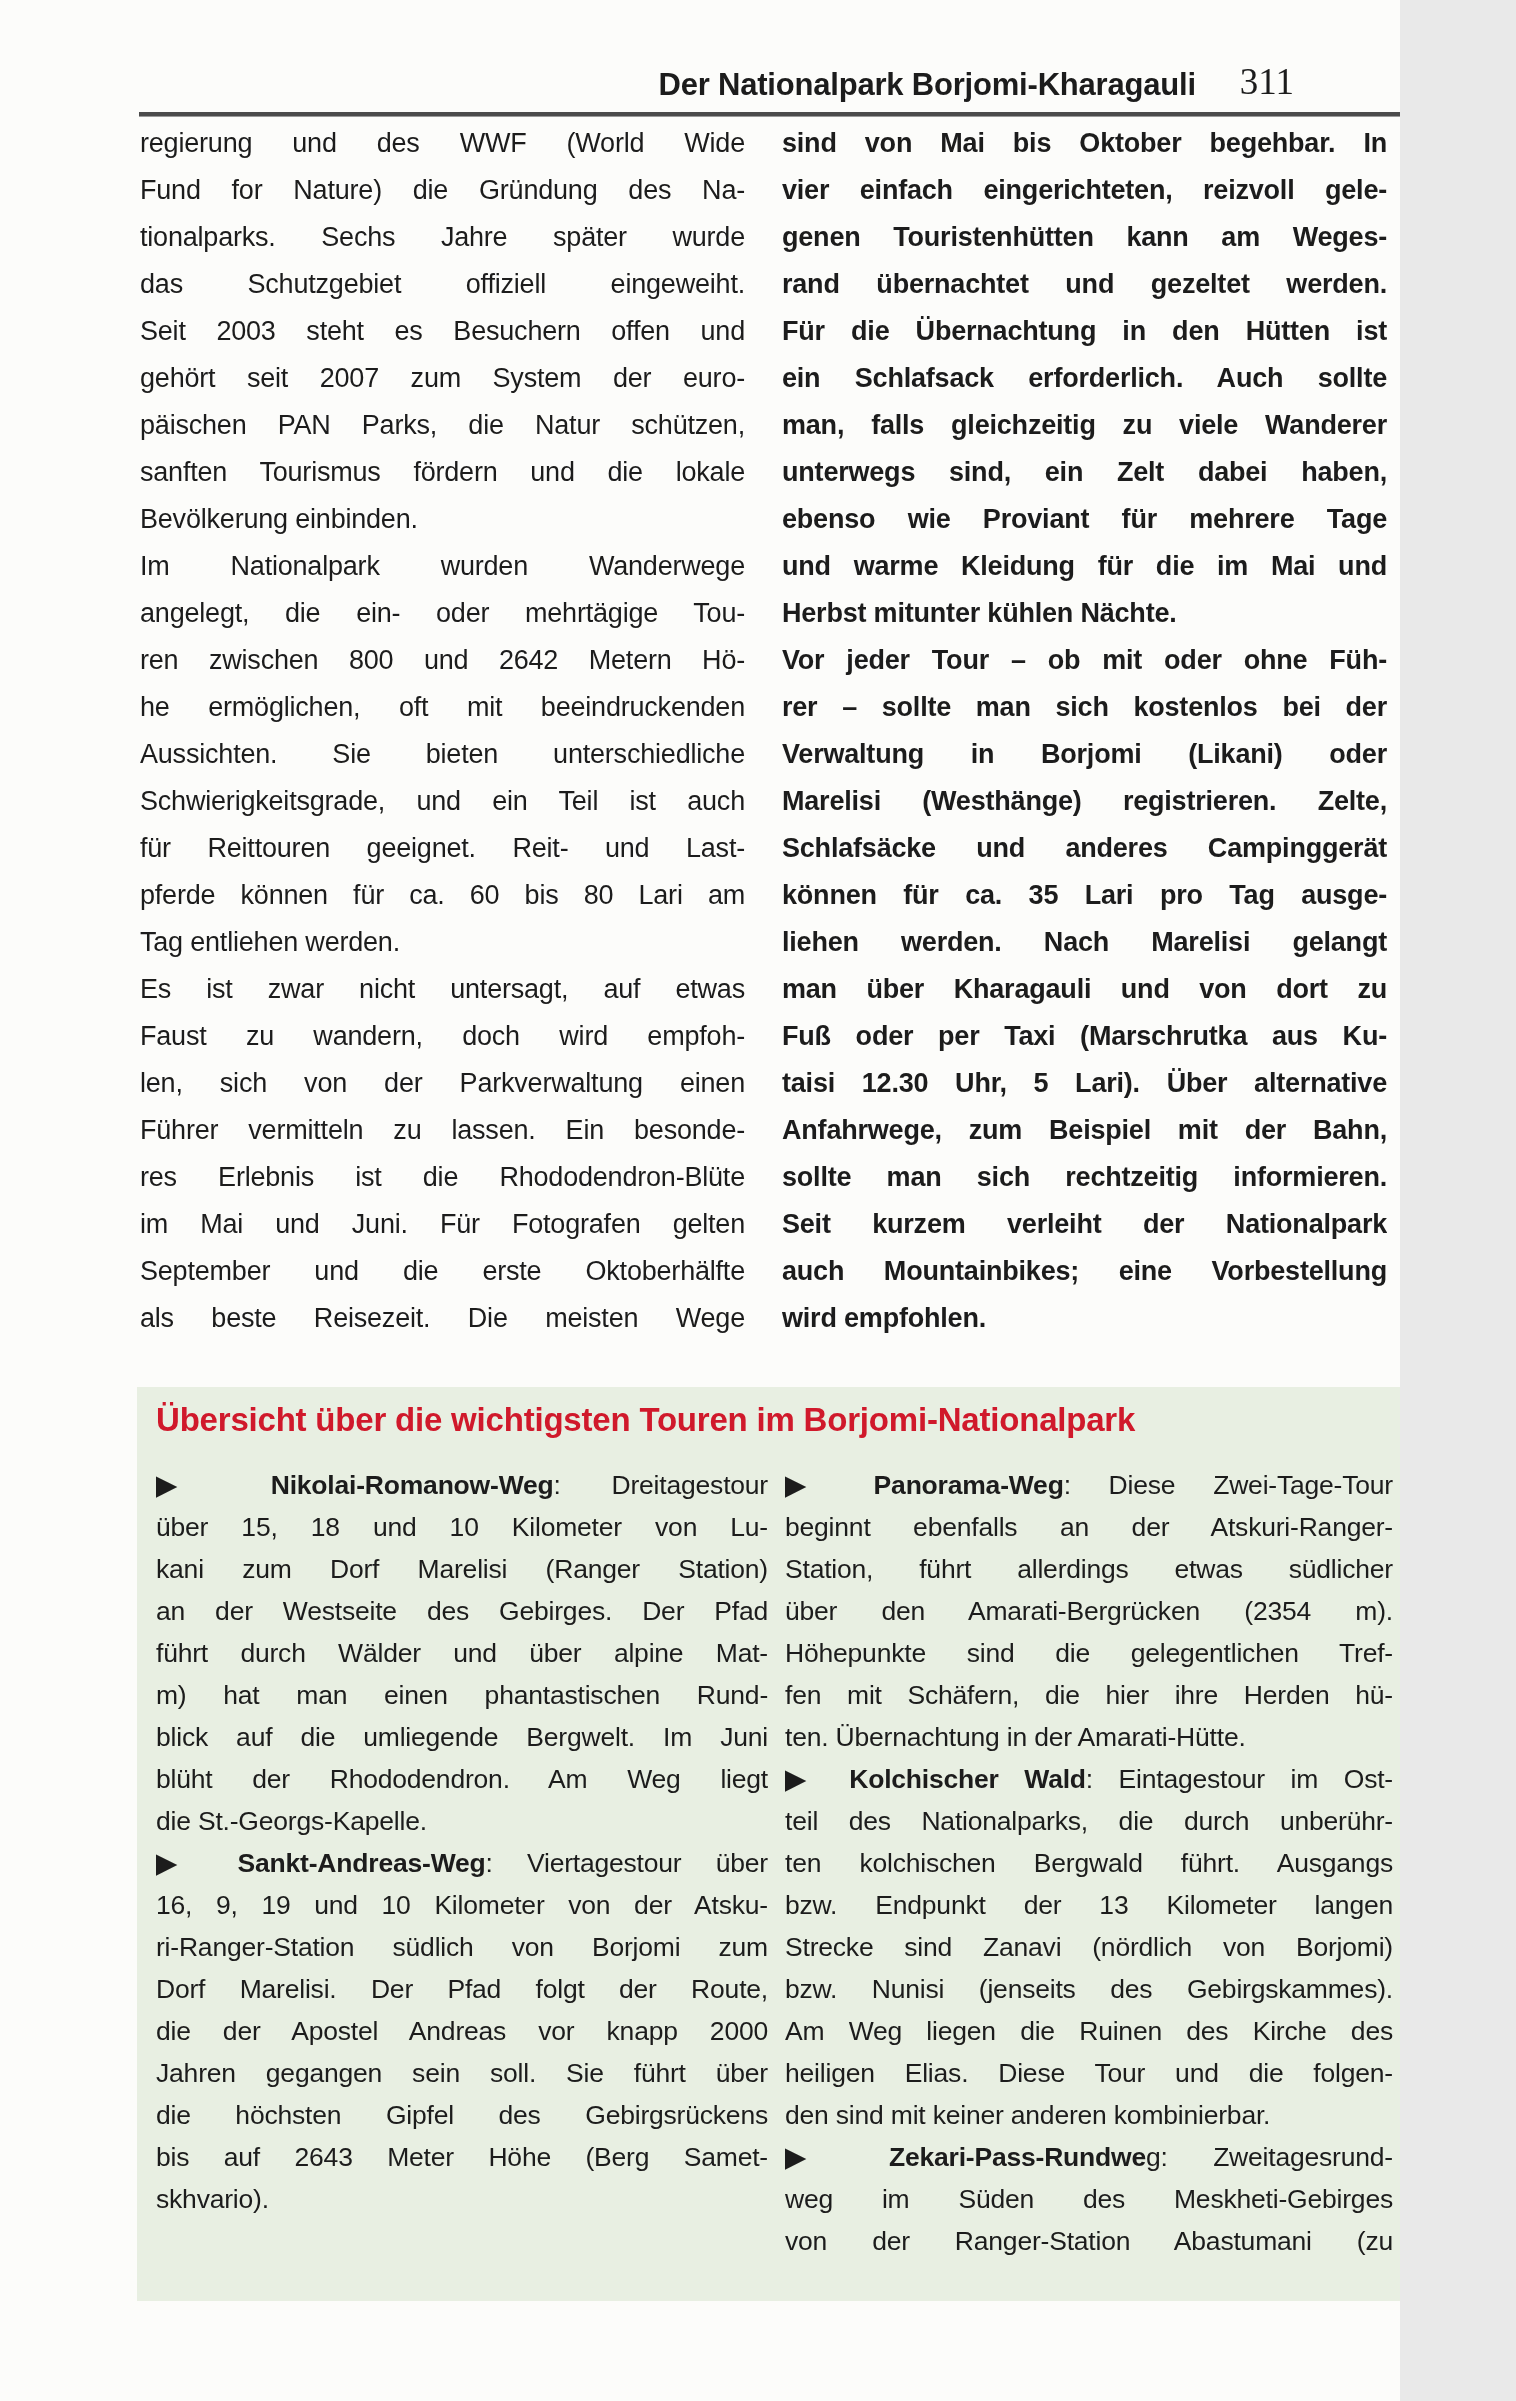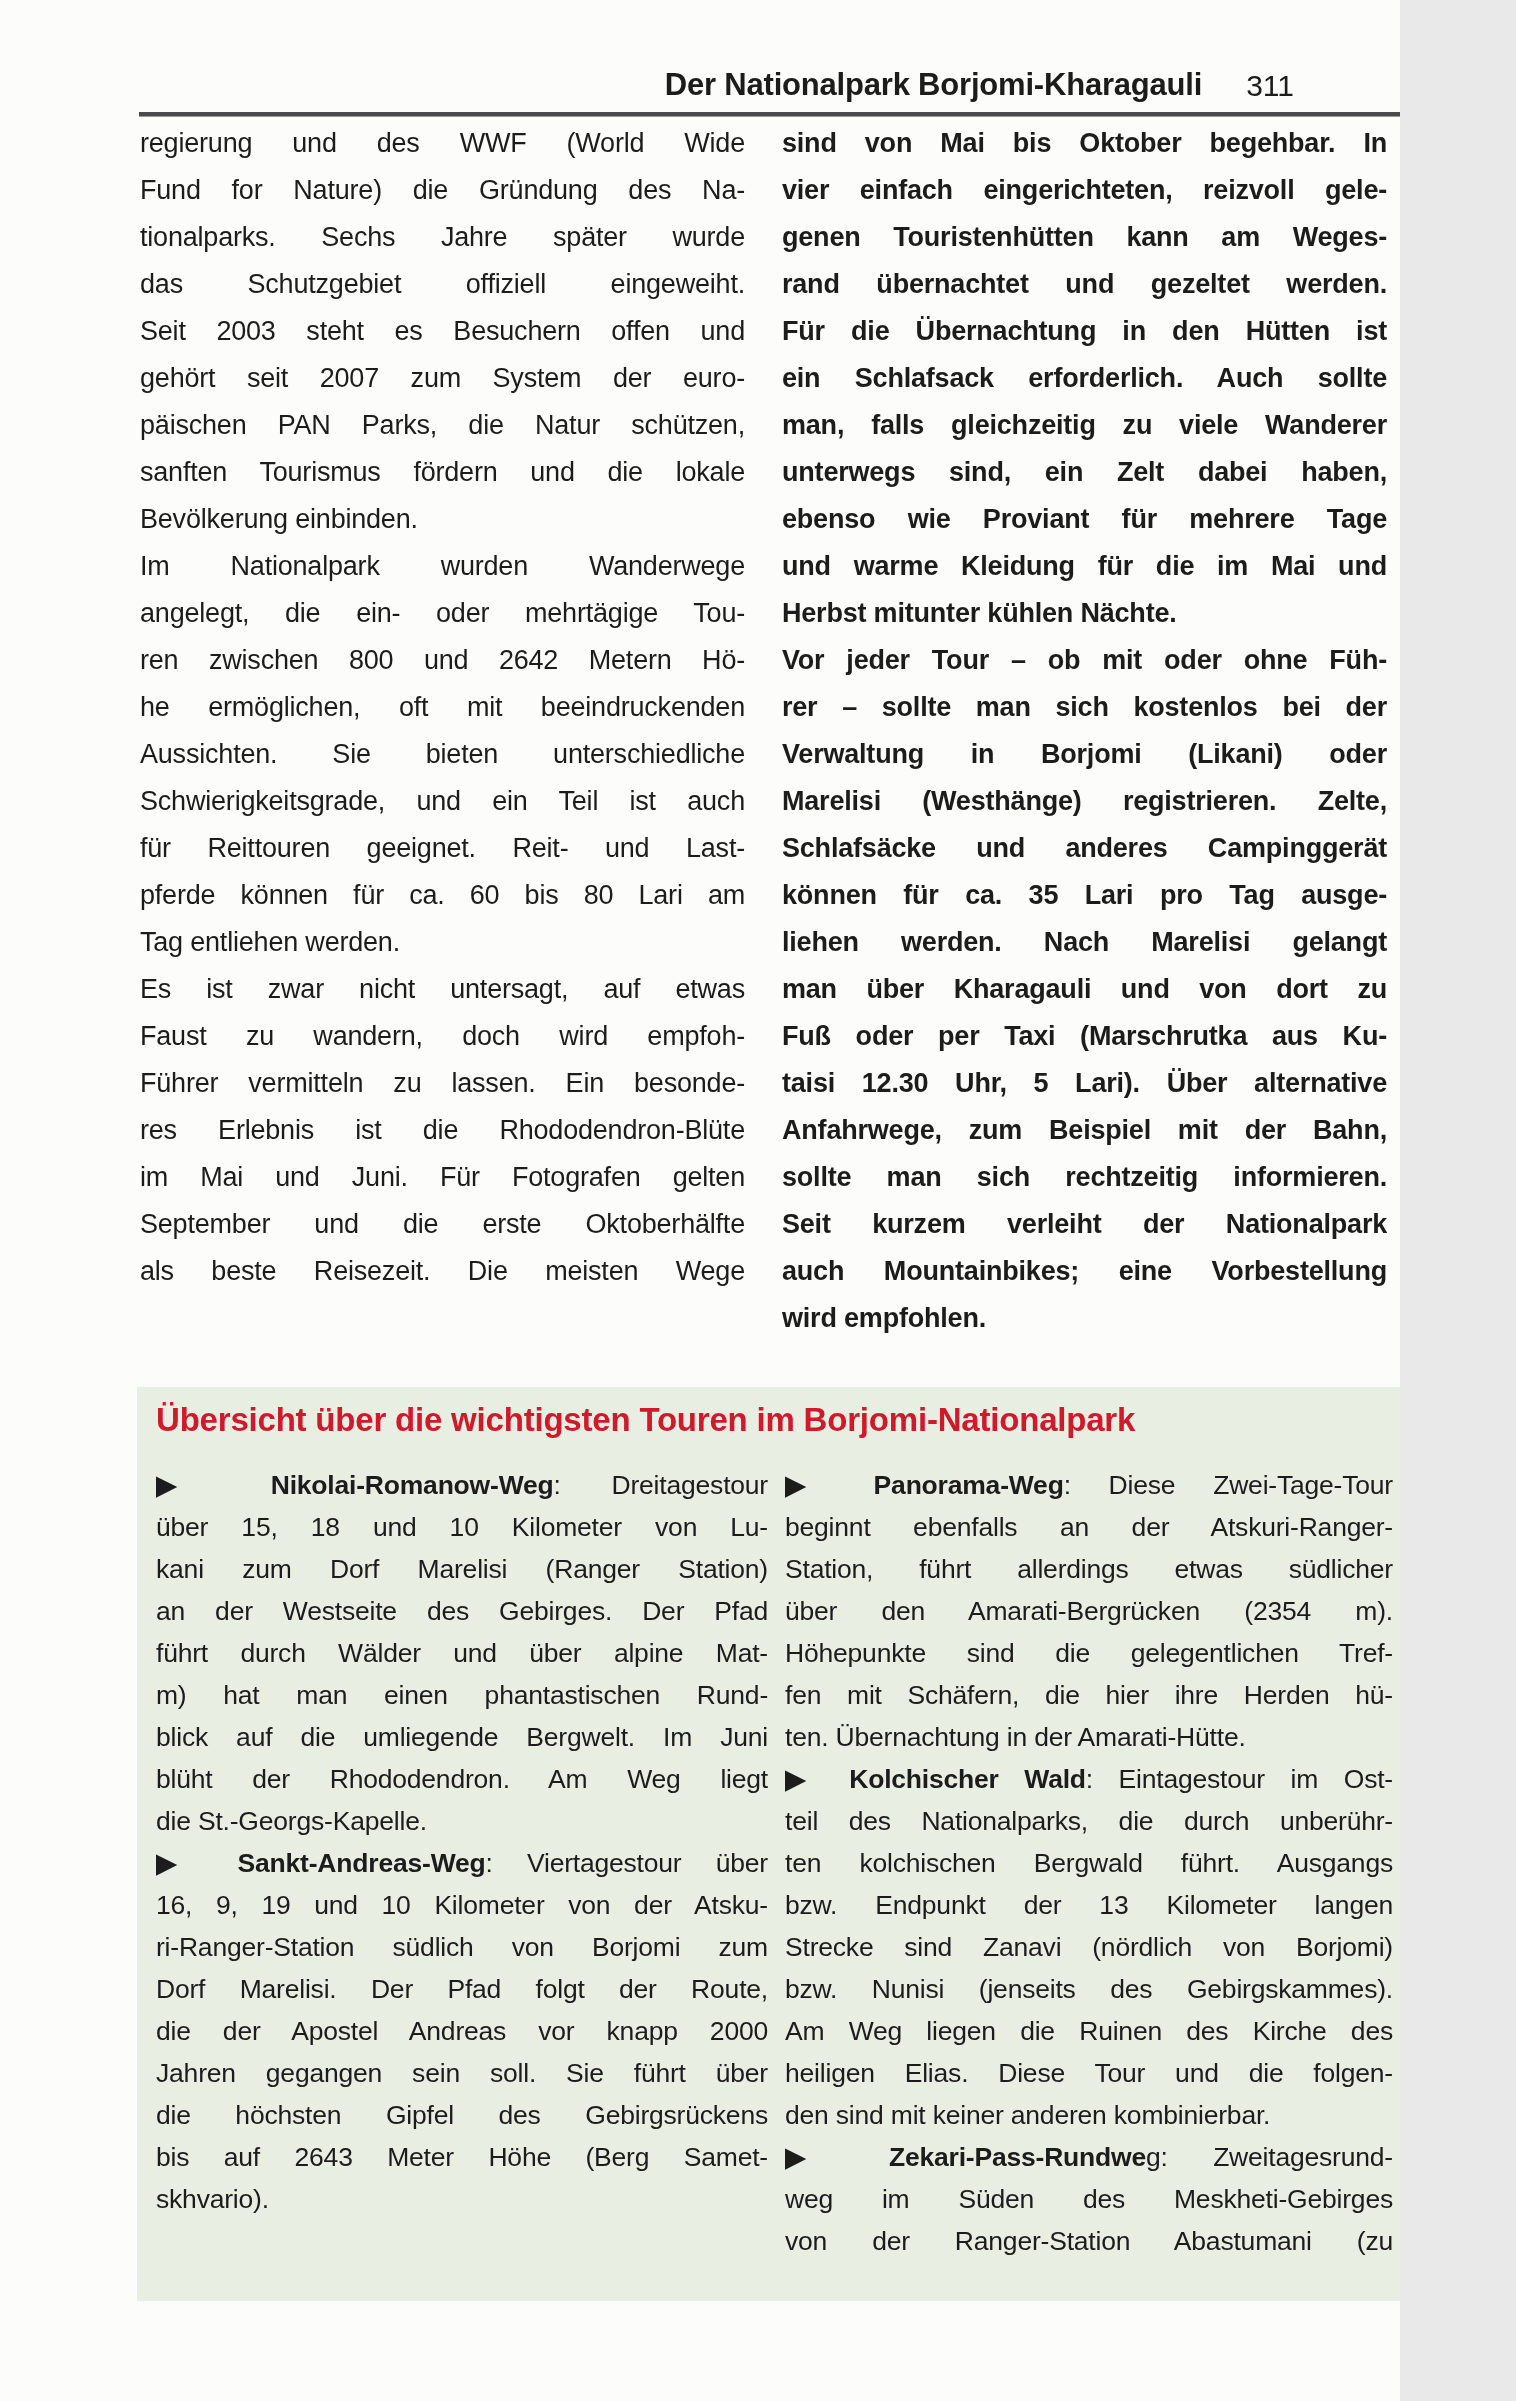--- a/index.html
+++ b/index.html
@@ -9,21 +9,21 @@
     font-family:"Liberation Sans", sans-serif;
     letter-spacing:-0.2px;
     overflow:hidden;
   }
   
   #header {
     position:absolute; left:139px; right:106px; top:63px; height:40px;
     display:flex; justify-content:flex-end; align-items:flex-end; gap:44px;
   }
   #header .title { font-size:31px; font-weight:700; white-space:nowrap; }
-  #header .pagenum { font-size:30px; font-weight:400; letter-spacing:0px; }
+  #header .pagenum { font-size:37px; font-weight:400; letter-spacing:0px;font-family:Liberation Serif, serif; }
   #rule {
     position:absolute; left:139px; top:112px; width:1271px; height:3.8px;
     background:#4b4b4b; border-bottom:1.3px solid #9a9a9a;
   }
   
   .col { position:absolute; top:120px; --lh:47px; font-size:27px; }
   #col-left  { left:140px;  width:605px; }
   #col-right { left:782px; width:605px;font-weight:bold; }
   .line {
     height:var(--lh); line-height:var(--lh);
@@ -82,20 +82,21 @@
       <div class="line">angelegt, die ein- oder mehrtägige Tou-</div>
       <div class="line">ren zwischen 800 und 2642 Metern Hö-</div>
       <div class="line">he ermöglichen, oft mit beeindruckenden</div>
       <div class="line">Aussichten. Sie bieten unterschiedliche</div>
       <div class="line">Schwierigkeitsgrade, und ein Teil ist auch</div>
       <div class="line">für Reittouren geeignet. Reit- und Last-</div>
       <div class="line">pferde können für ca. 60 bis 80 Lari am</div>
       <div class="line end">Tag entliehen werden.</div>
       <div class="line">Es ist zwar nicht untersagt, auf etwas</div>
       <div class="line">Faust zu wandern, doch wird empfoh-</div>
+      <div class="line">len, sich von der Parkverwaltung einen</div>
       <div class="line">Führer vermitteln zu lassen. Ein besonde-</div>
       <div class="line">res Erlebnis ist die Rhododendron-Blüte</div>
       <div class="line">im Mai und Juni. Für Fotografen gelten</div>
       <div class="line">September und die erste Oktoberhälfte</div>
       <div class="line">als beste Reisezeit. Die meisten Wege</div>
     </div>
 
   <div id="col-right" class="col">
       <div class="line">sind von Mai bis Oktober begehbar. In</div>
       <div class="line">vier einfach eingerichteten, reizvoll gele-</div>

